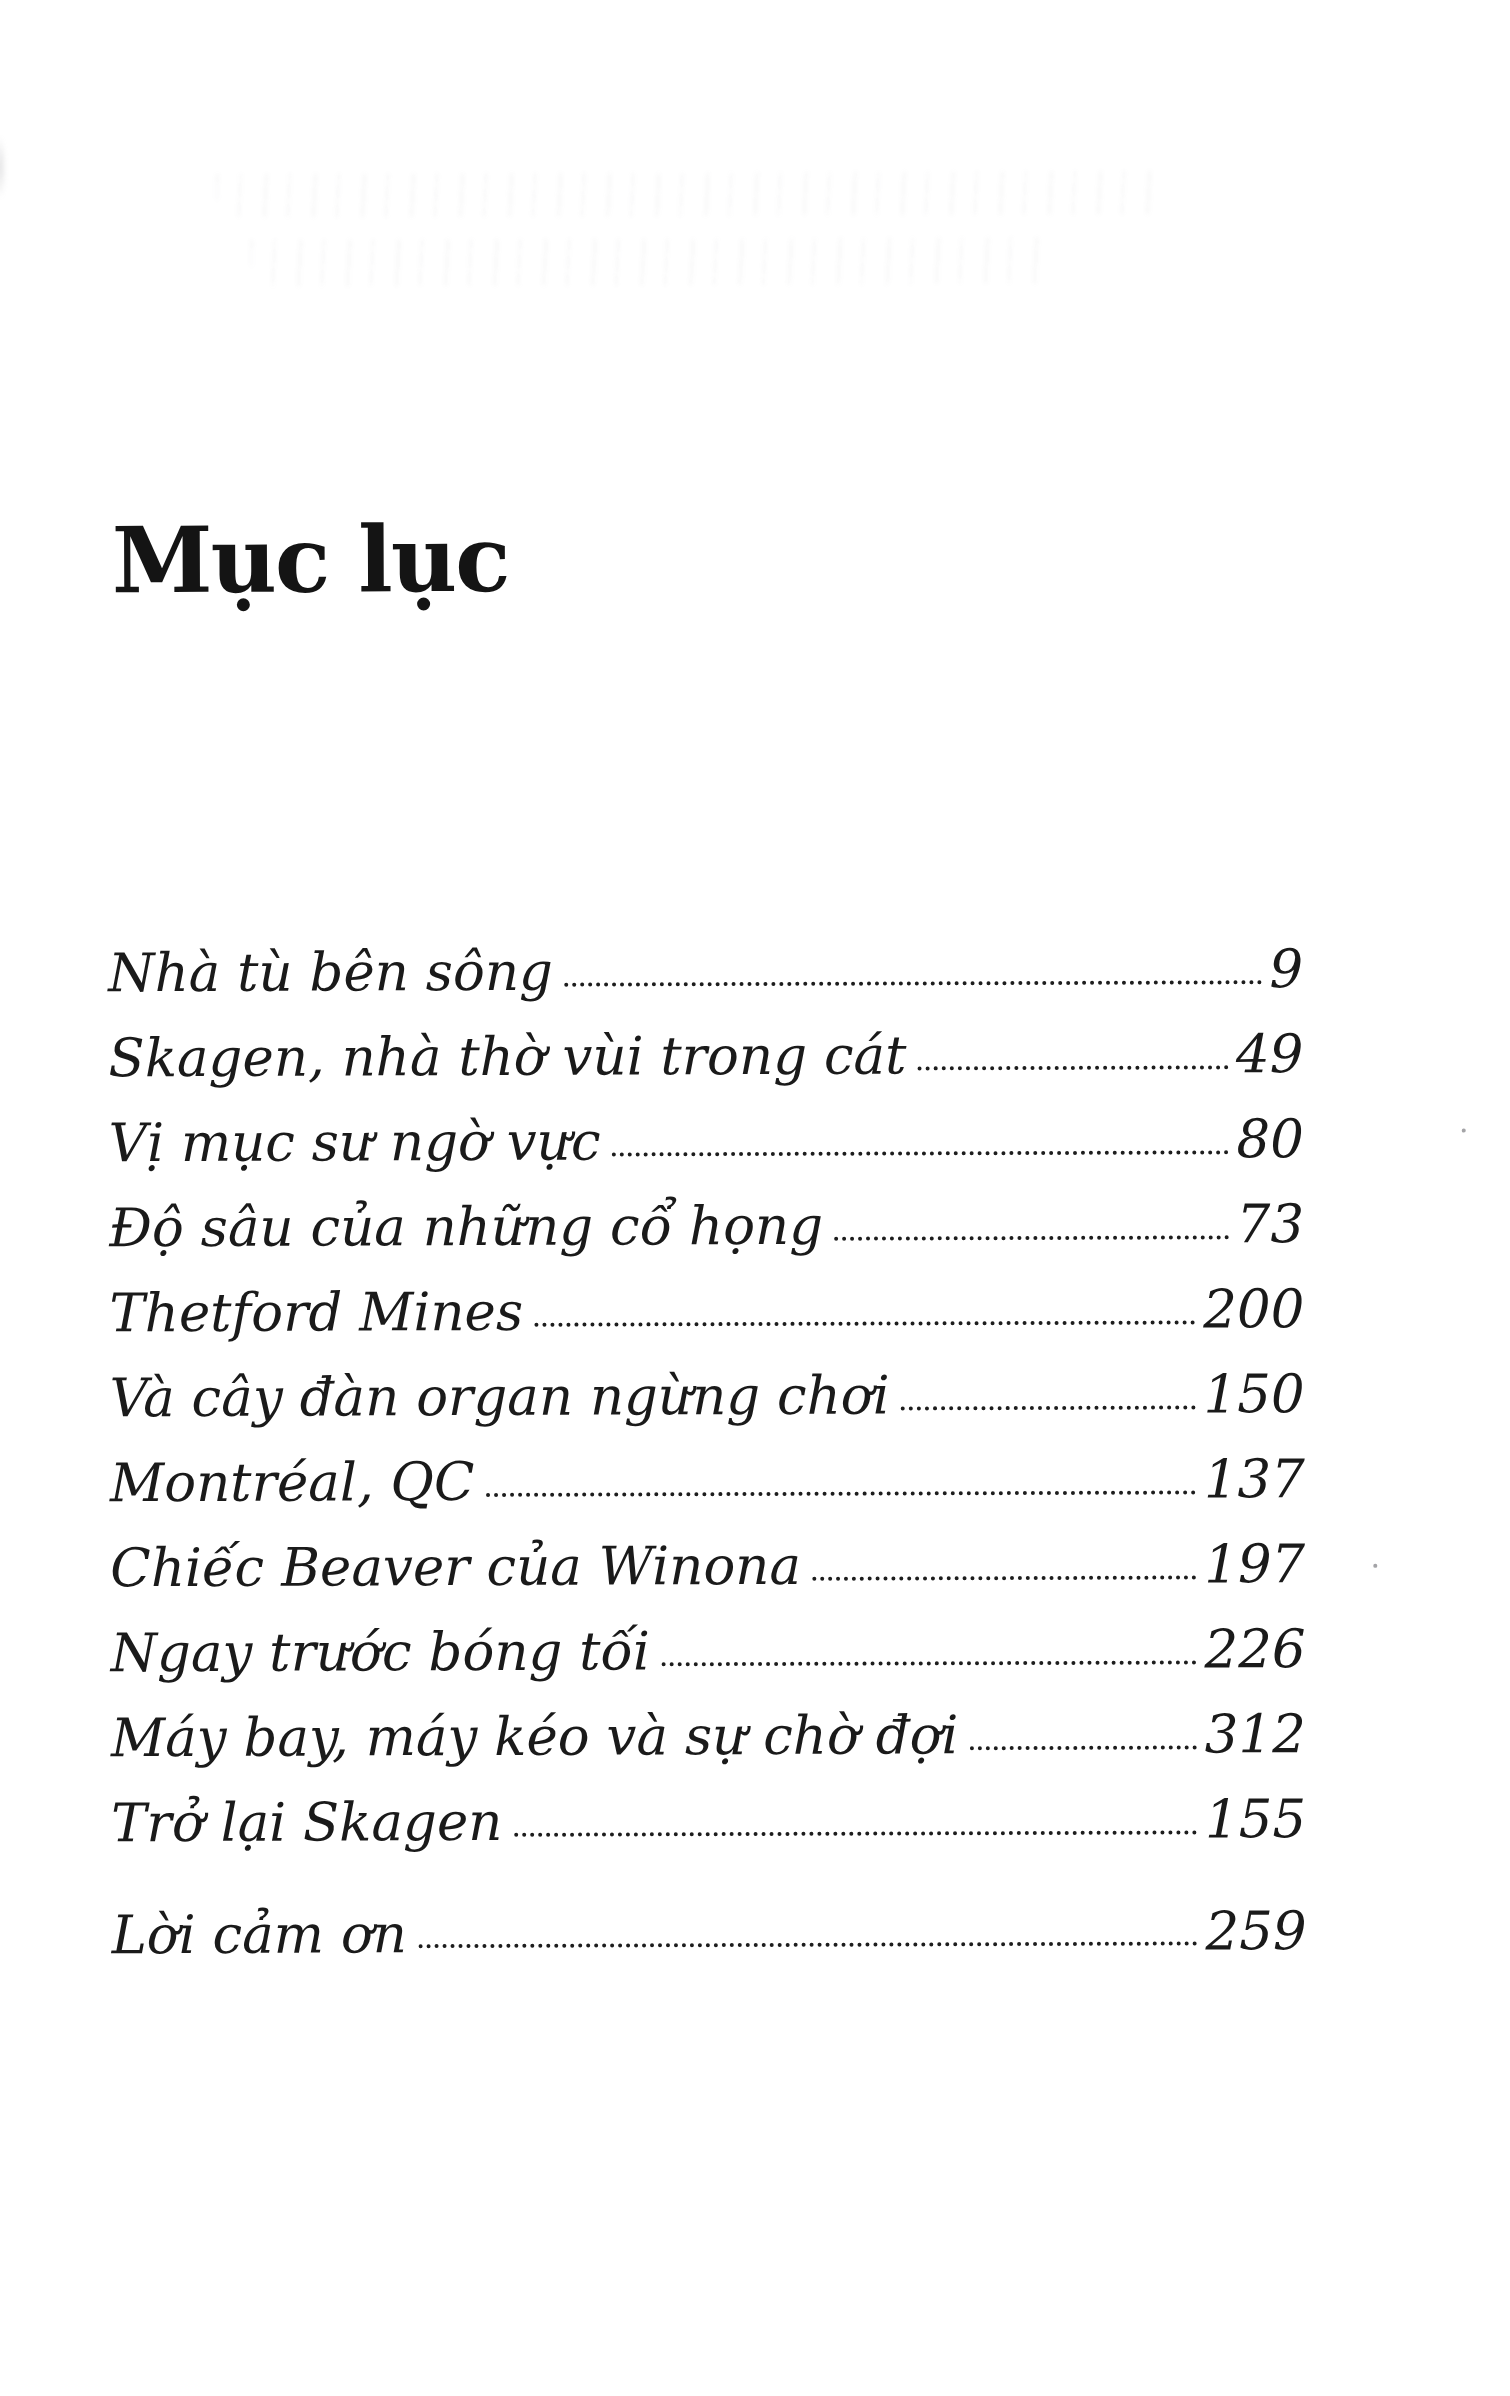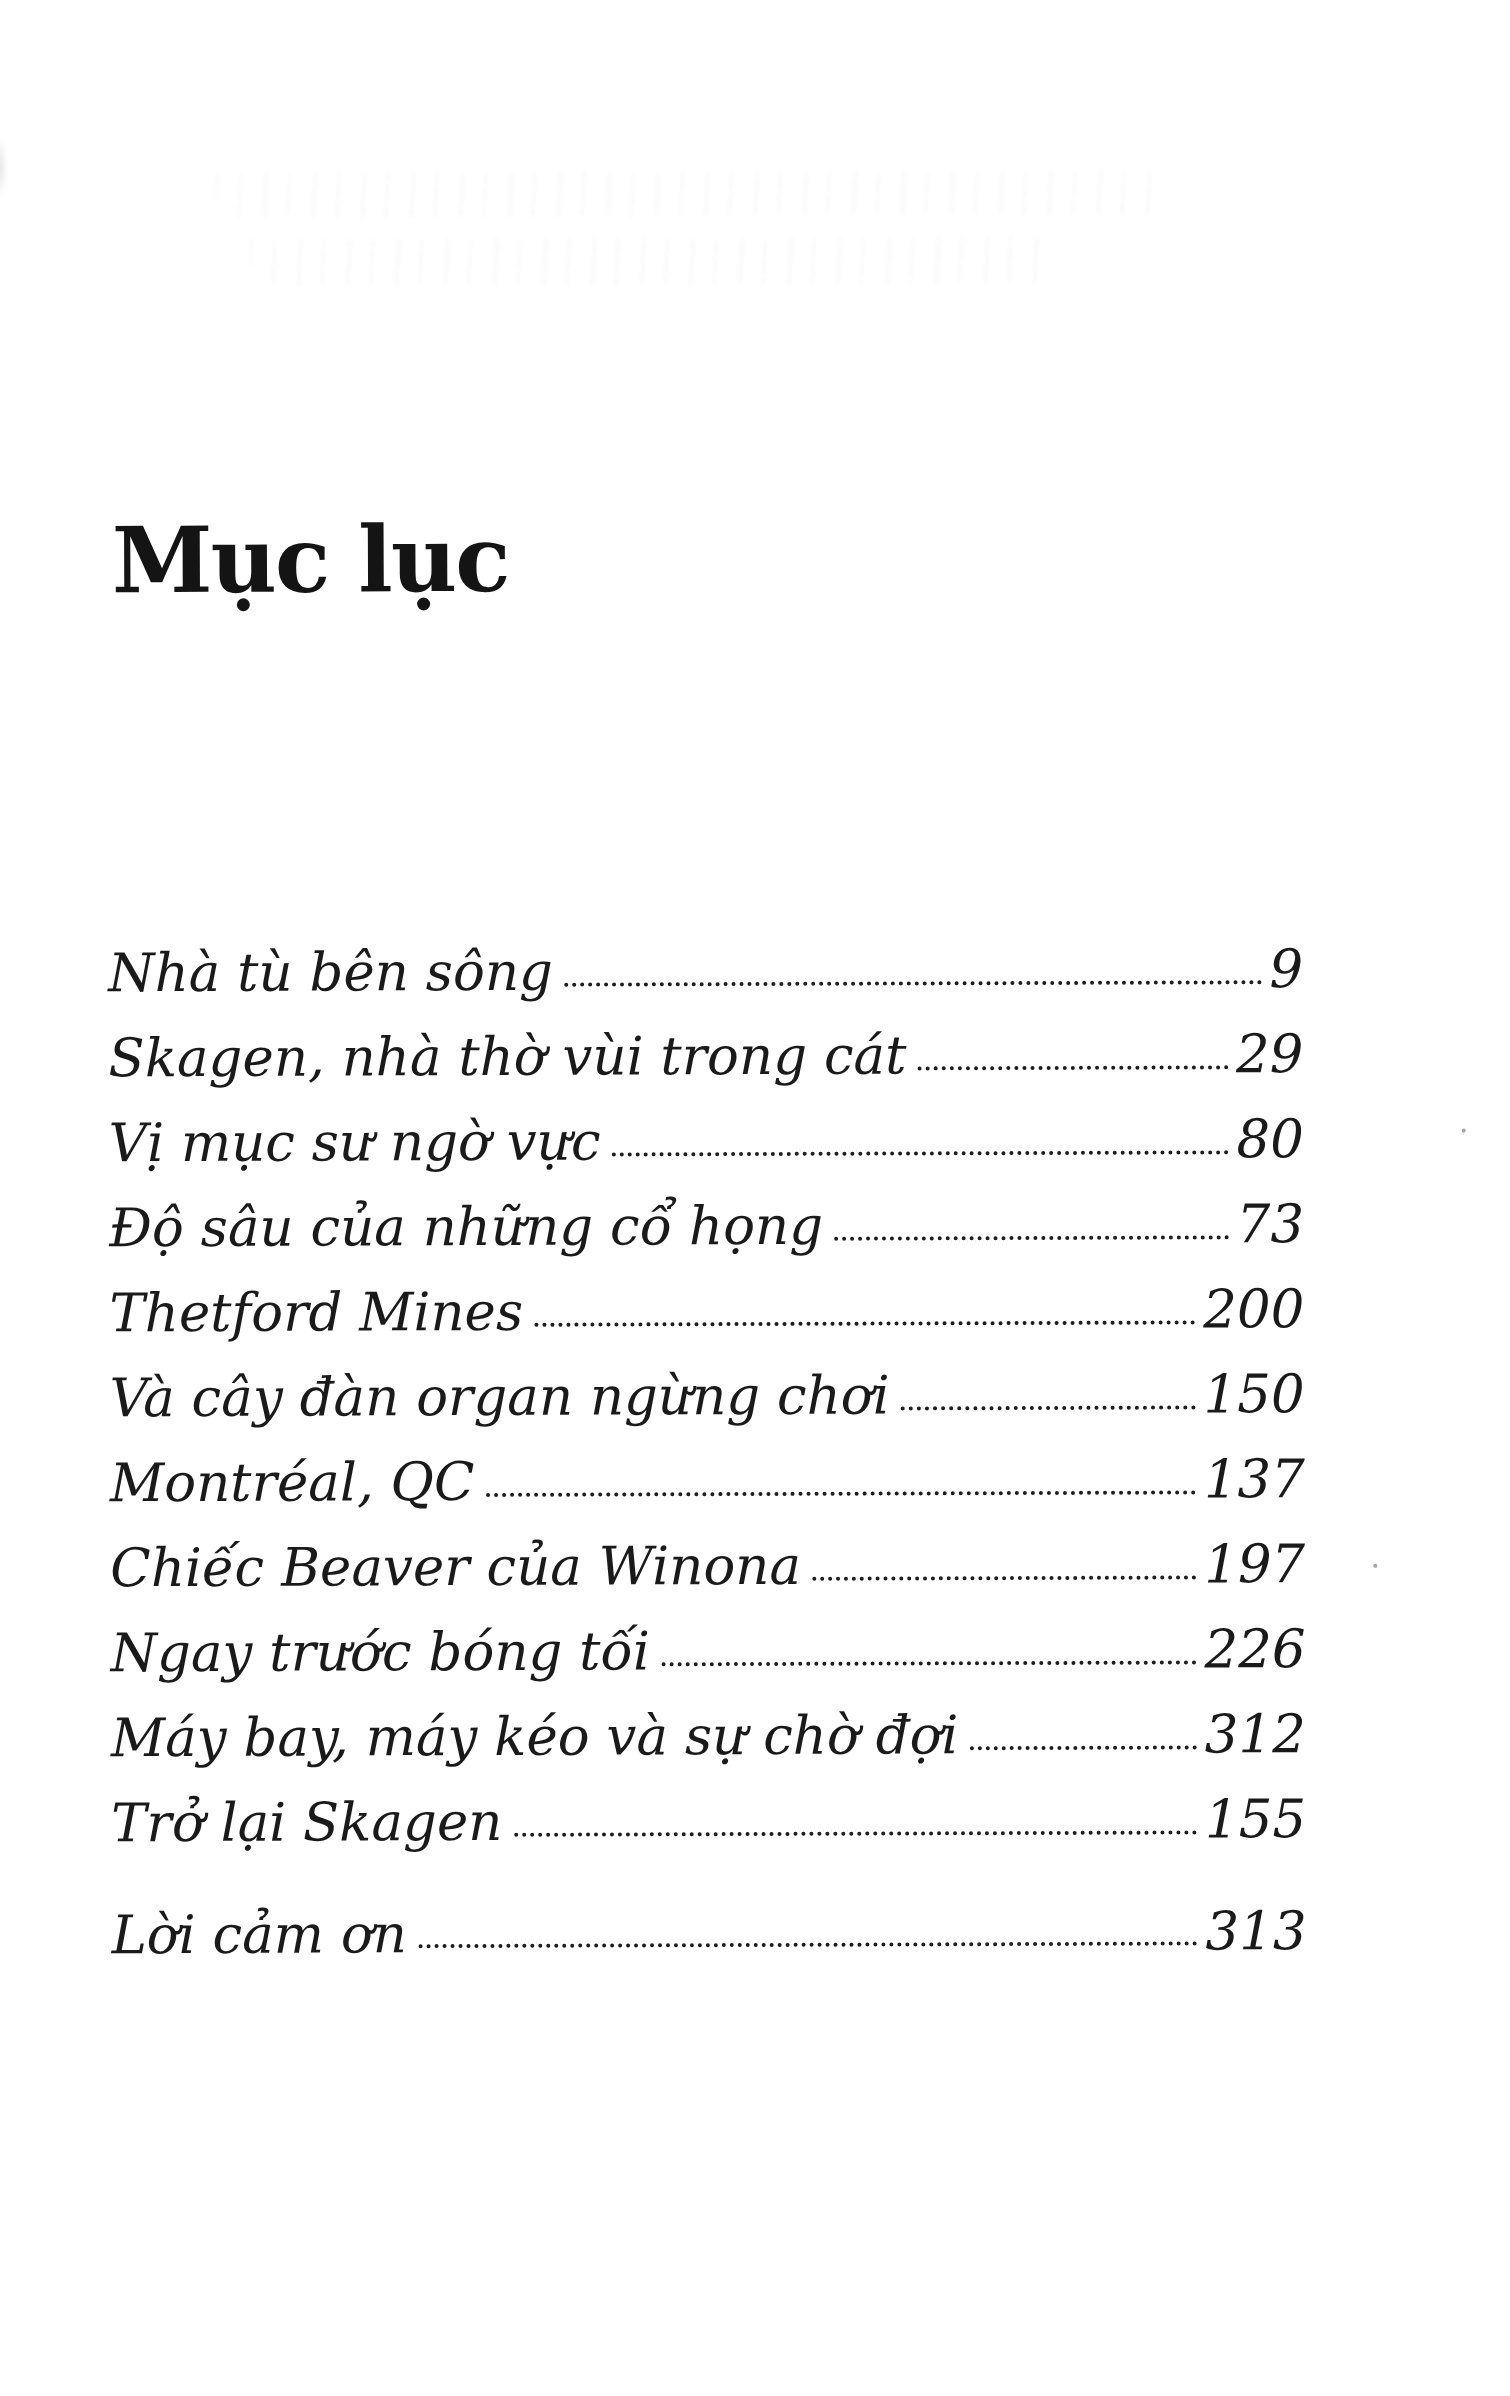--- a/index.html
+++ b/index.html
@@ -111,21 +111,21 @@
 
     <div class="toc-row">
       <span class="entry-title">Nhà tù bên sông</span>
       <span class="leader"></span>
       <span class="entry-page">9</span>
     </div>
 
     <div class="toc-row">
       <span class="entry-title">Skagen, nhà thờ vùi trong cát</span>
       <span class="leader"></span>
-      <span class="entry-page">29</span>
+      <span class="entry-page">49</span>
     </div>
 
     <div class="toc-row">
       <span class="entry-title">Vị mục sư ngờ vực</span>
       <span class="leader"></span>
       <span class="entry-page">80</span>
     </div>
 
     <div class="toc-row">
       <span class="entry-title">Độ sâu của những cổ họng</span>
@@ -171,18 +171,18 @@
 
     <div class="toc-row">
       <span class="entry-title">Trở lại Skagen</span>
       <span class="leader"></span>
       <span class="entry-page">155</span>
     </div>
 
     <div class="toc-row gap-before">
       <span class="entry-title">Lời cảm ơn</span>
       <span class="leader"></span>
-      <span class="entry-page">313</span>
+      <span class="entry-page">259</span>
     </div>
 
   </div>
 </div>
 
 
 </body></html>

